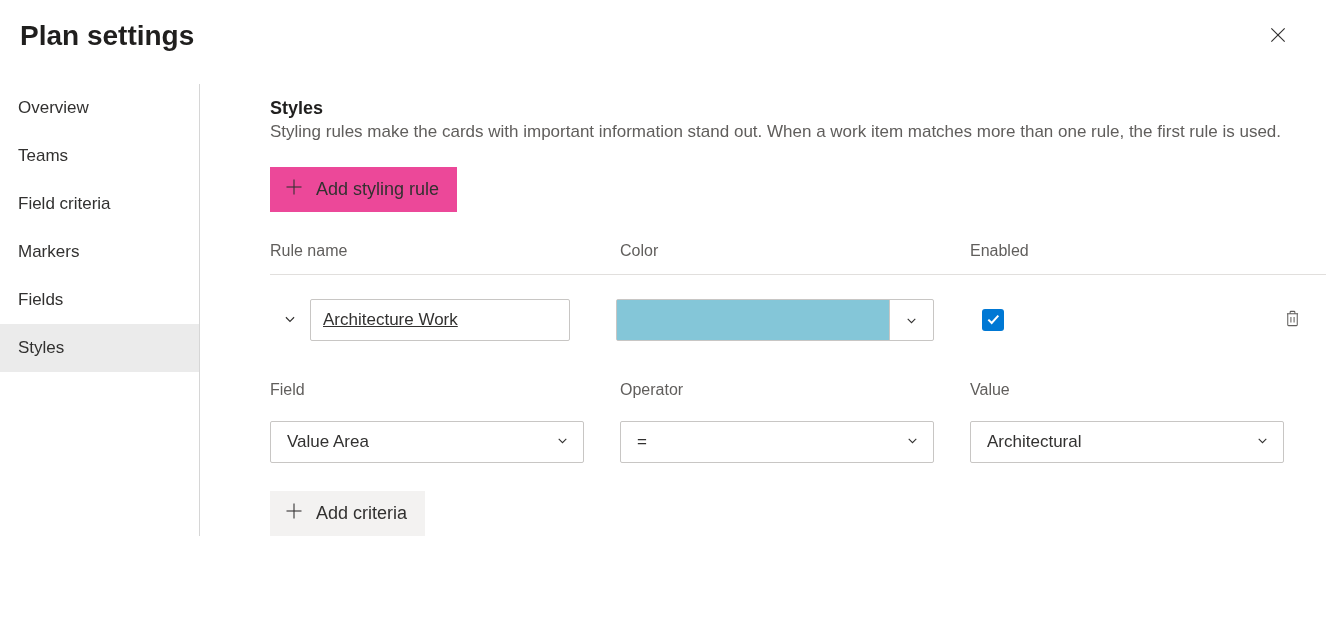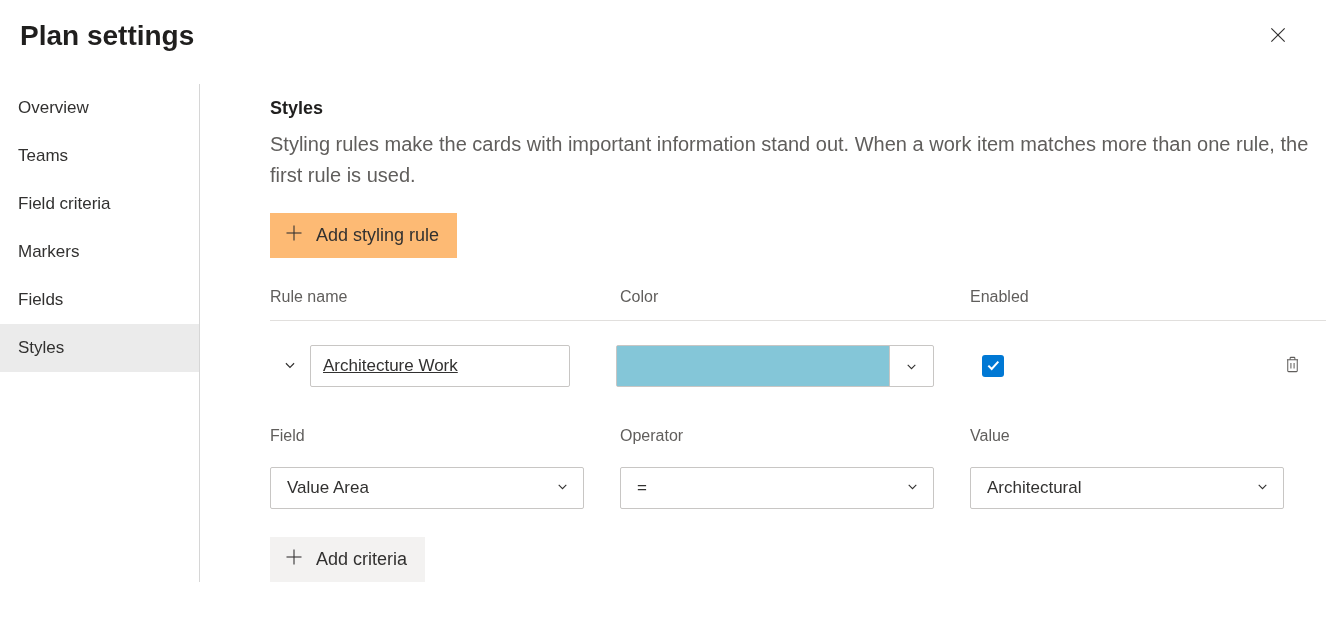--- a/index.html
+++ b/index.html
@@ -57,31 +57,30 @@
       flex: 1;
       padding: 0 0 0 30px;
     }
     .section-title {
       font-size: 18px;
       font-weight: 600;
       color: #201f1e;
       margin-top: 14px;
     }
     .section-desc {
-      font-size: 20px;
+      font-size: 17px;
       color: #605e5c;
-      margin-top: 10px;
       line-height: 1.55;
       max-width: 1070px;
     }
     .add-btn {
       display: inline-flex;
       align-items: center;
       gap: 12px;
-      background: #fdba74;
+      background: #ec4899;
       border: none;
       padding: 10px 18px 10px 14px;
       font-size: 18px;
       color: #323130;
       cursor: pointer;
       margin-top: 22px;
     }
     .add-btn svg { width: 20px; height: 20px; }
     .headers-row {
       display: flex;

